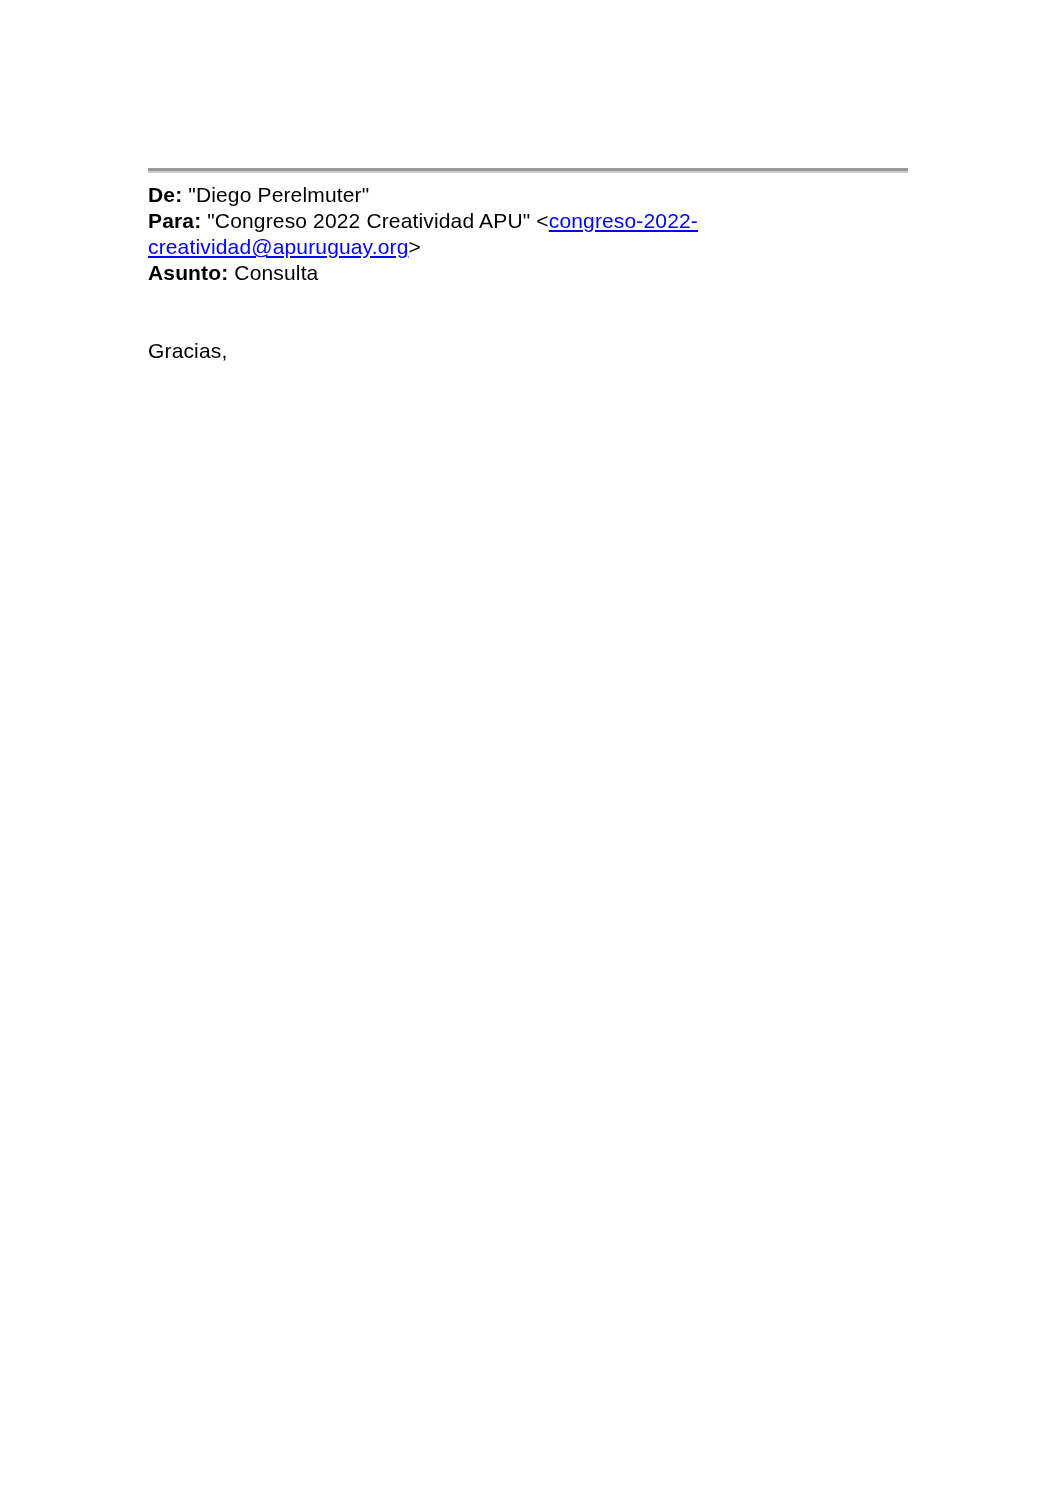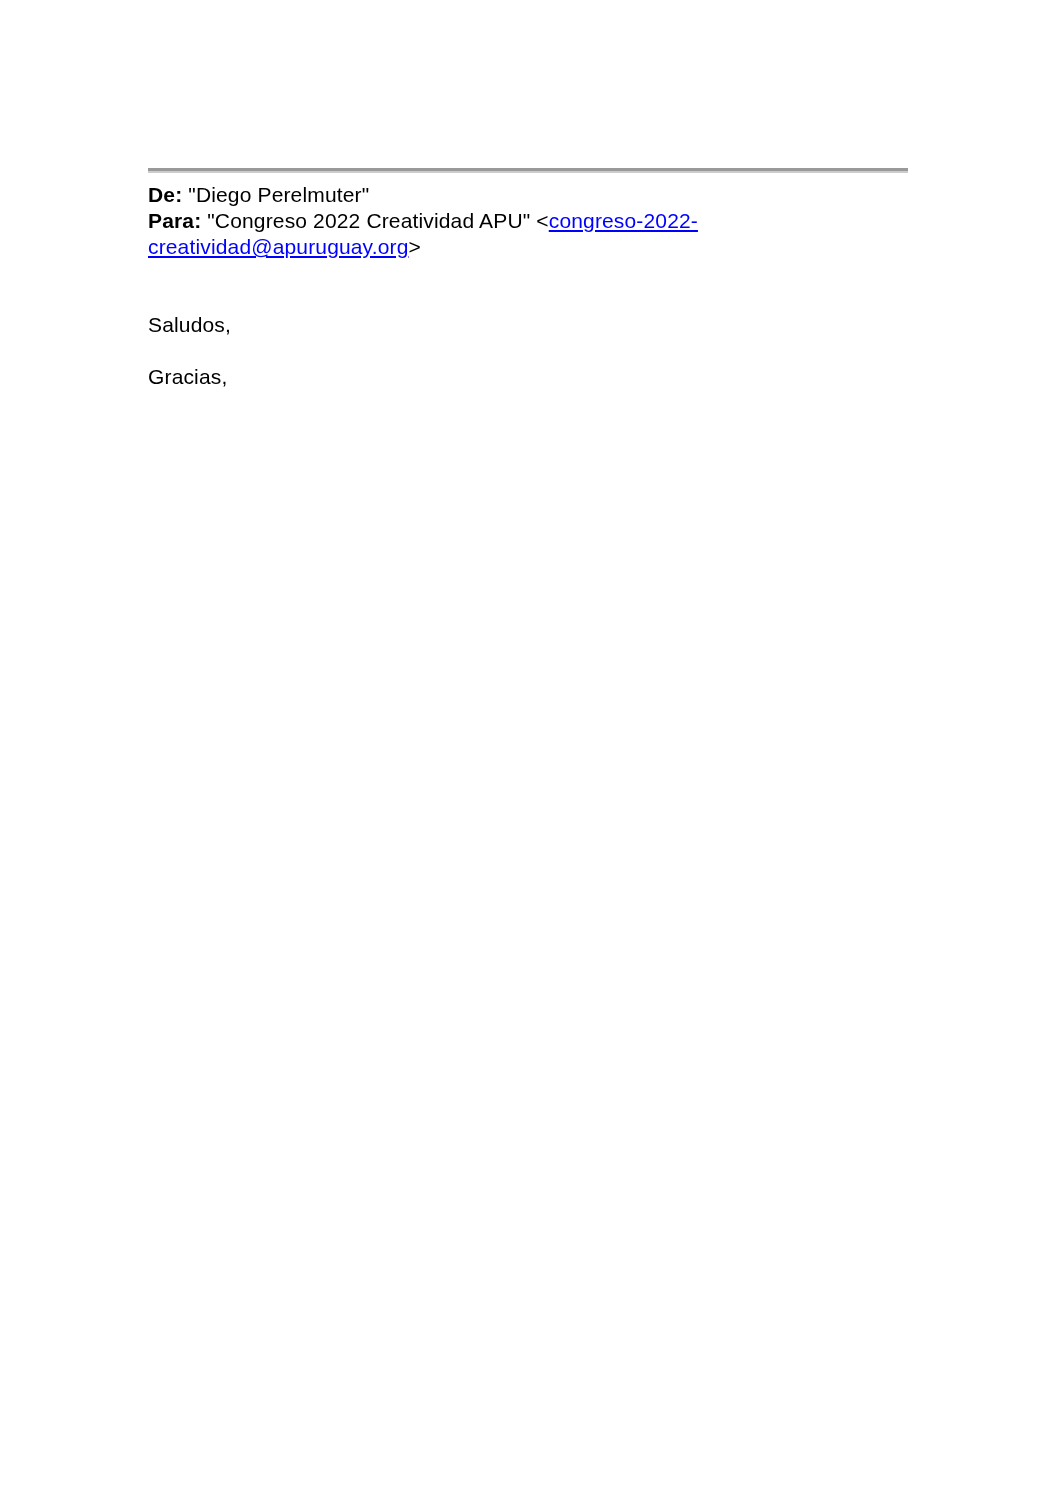--- a/index.html
+++ b/index.html
@@ -57,21 +57,21 @@
 <body>
 
 <div class="page">
   <div class="content">
 
     <div class="divider"></div>
 
     <div class="headers">
       <p><span class="label">De:</span><span> "Diego Perelmuter"</span></p>
       <p><span class="label">Para:</span><span> "Congreso 2022 Creatividad APU" &lt;</span><a class="email-link">congreso-2022-creatividad@apuruguay.org</a><span>&gt;</span></p>
+      <p><span class="label">Asunto:</span><span> Consulta</span></p>
     </div>
 
     <div class="body">
-      <p>Saludos,</p>
       <p>Gracias,</p>
     </div>
 
   </div>
 </div>
 
 </body></html>

